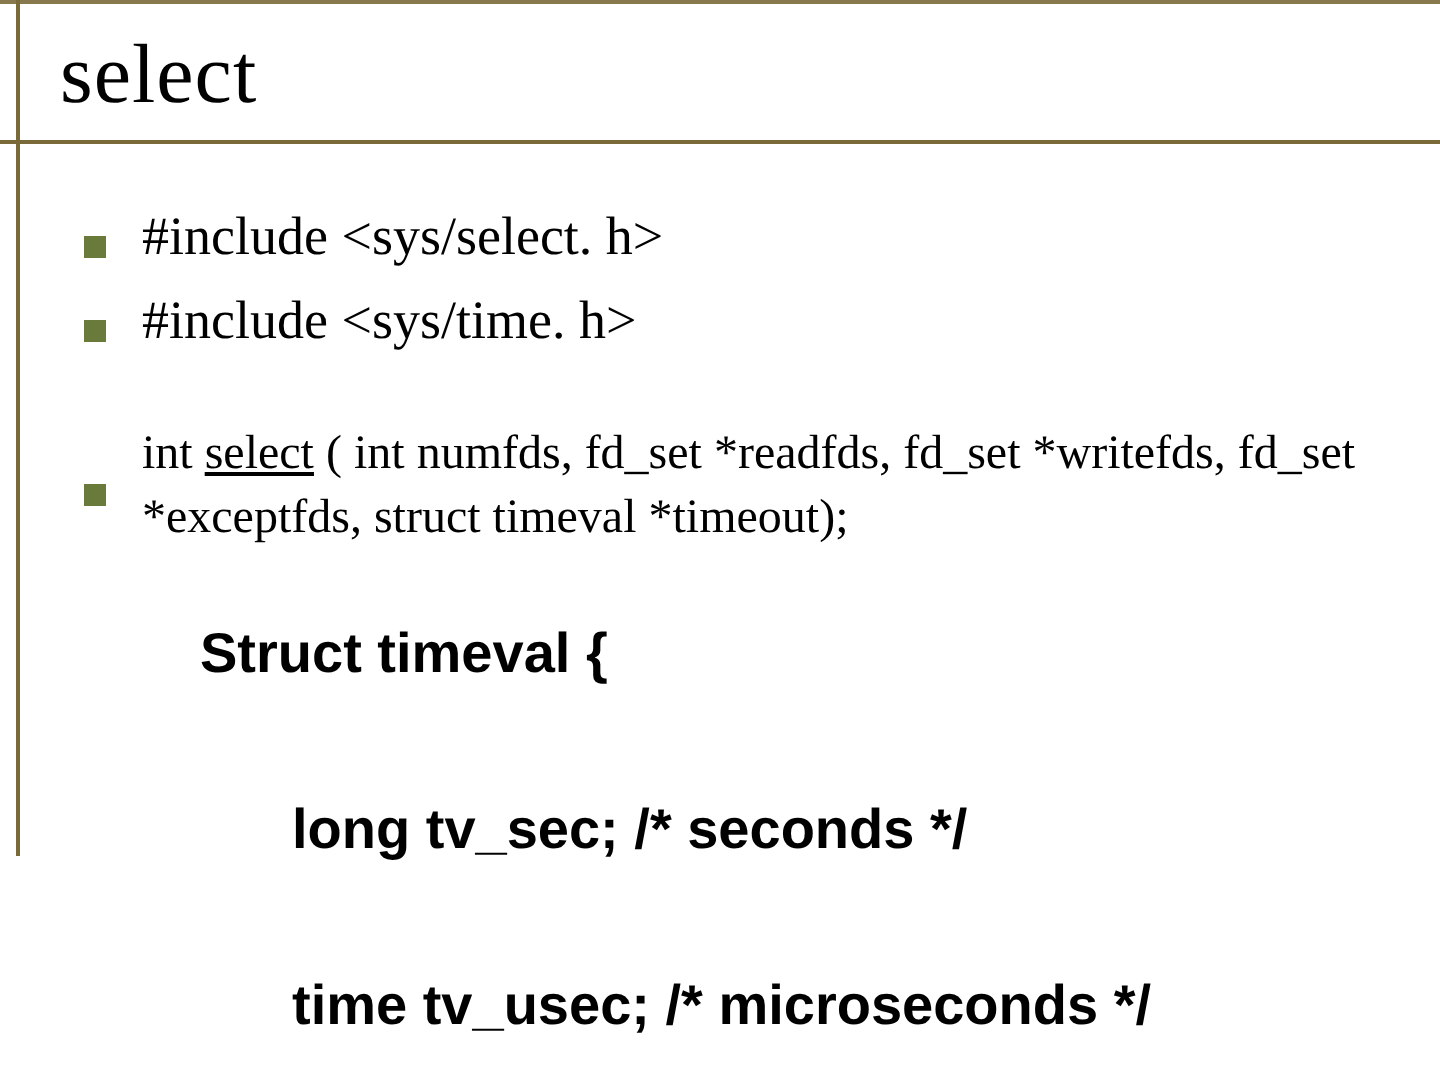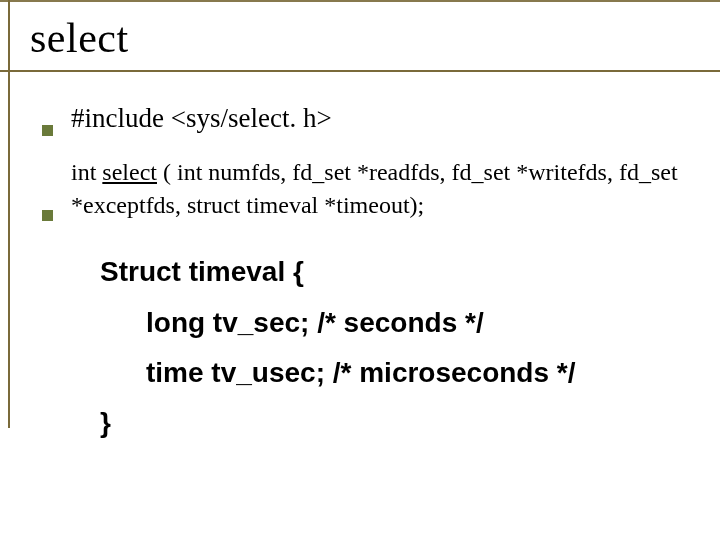--- a/index.html
+++ b/index.html
@@ -4,45 +4,49 @@
 <style>
   html,body{margin:0;padding:0;width:720px;height:540px;background:#fff;font-family:"Times New Roman",Times,serif;color:#000;}
   .slide{position:relative;width:720px;height:428px;box-sizing:border-box;padding:18px 24px 34px 30px;}
   .title-wrap{margin-bottom:8px;}
   .title{font-size:42px;letter-spacing:0.5px;color:#000;}
   .rule{height:2px;background:#7a6a3a;margin:0 -24px 0 -30px;}
   .rule.top{margin-top:-18px;margin-bottom:12px;opacity:0.9;}
   .rule.under-title{margin-top:6px;margin-bottom:28px;}
   .left-rule{position:absolute;left:8px;top:0;bottom:0;width:2px;background:#7a6a3a;}
   .bullets{padding-left:12px;font-size:27px;}
-  .bullets.secondary{font-size:24px;margin-top:20px;}
-  .bullet{display:flex;align-items:flex-end;margin-bottom:6px;}
+  .bullets.secondary{font-size:24px;margin-top:32px;}
+  .bullet{display:flex;align-items:center;margin-bottom:6px;}
   .sq{display:inline-block;width:11px;height:11px;background:#6a7a3a;margin-top:10px;margin-right:18px;flex-shrink:0;}
   .secondary .sq{margin-top:8px;}
   .bullet .txt{line-height:1.35;}
   .underline{text-decoration:underline;}
   .codeblock{margin:26px 0 0 70px;font-family:Tahoma,Verdana,Arial,sans-serif;font-size:28px;font-weight:bold;line-height:1.8;}
-  .codeblock .indent{padding-left:46px;}
+  .codeblock .indent{padding-left:46px;margin-top:38px;}
 </style>
 </head>
 <body>
 
 <div class="slide">
   <div class="left-rule"></div>
   <div class="rule top"></div>
 
   <div class="title-wrap">
     <div class="title">select</div>
   </div>
   <div class="rule under-title"></div>
 
   <div class="bullets">
     <div class="bullet">
       <span class="sq"></span>
       <span class="txt">#include &lt;sys/select. h&gt;</span>
+    </div>
+    <div class="bullet">
+      <span class="sq"></span>
+      <span class="txt">#include &lt;sys/time. h&gt;</span>
     </div>
   </div>
 
   <div class="bullets secondary">
     <div class="bullet">
       <span class="sq"></span>
       <span class="txt">
         <span>int </span><span class="underline">select</span><span> ( int numfds, fd_set *readfds, fd_set *writefds, fd_set *exceptfds, struct timeval *timeout);</span>
       </span>
     </div>

